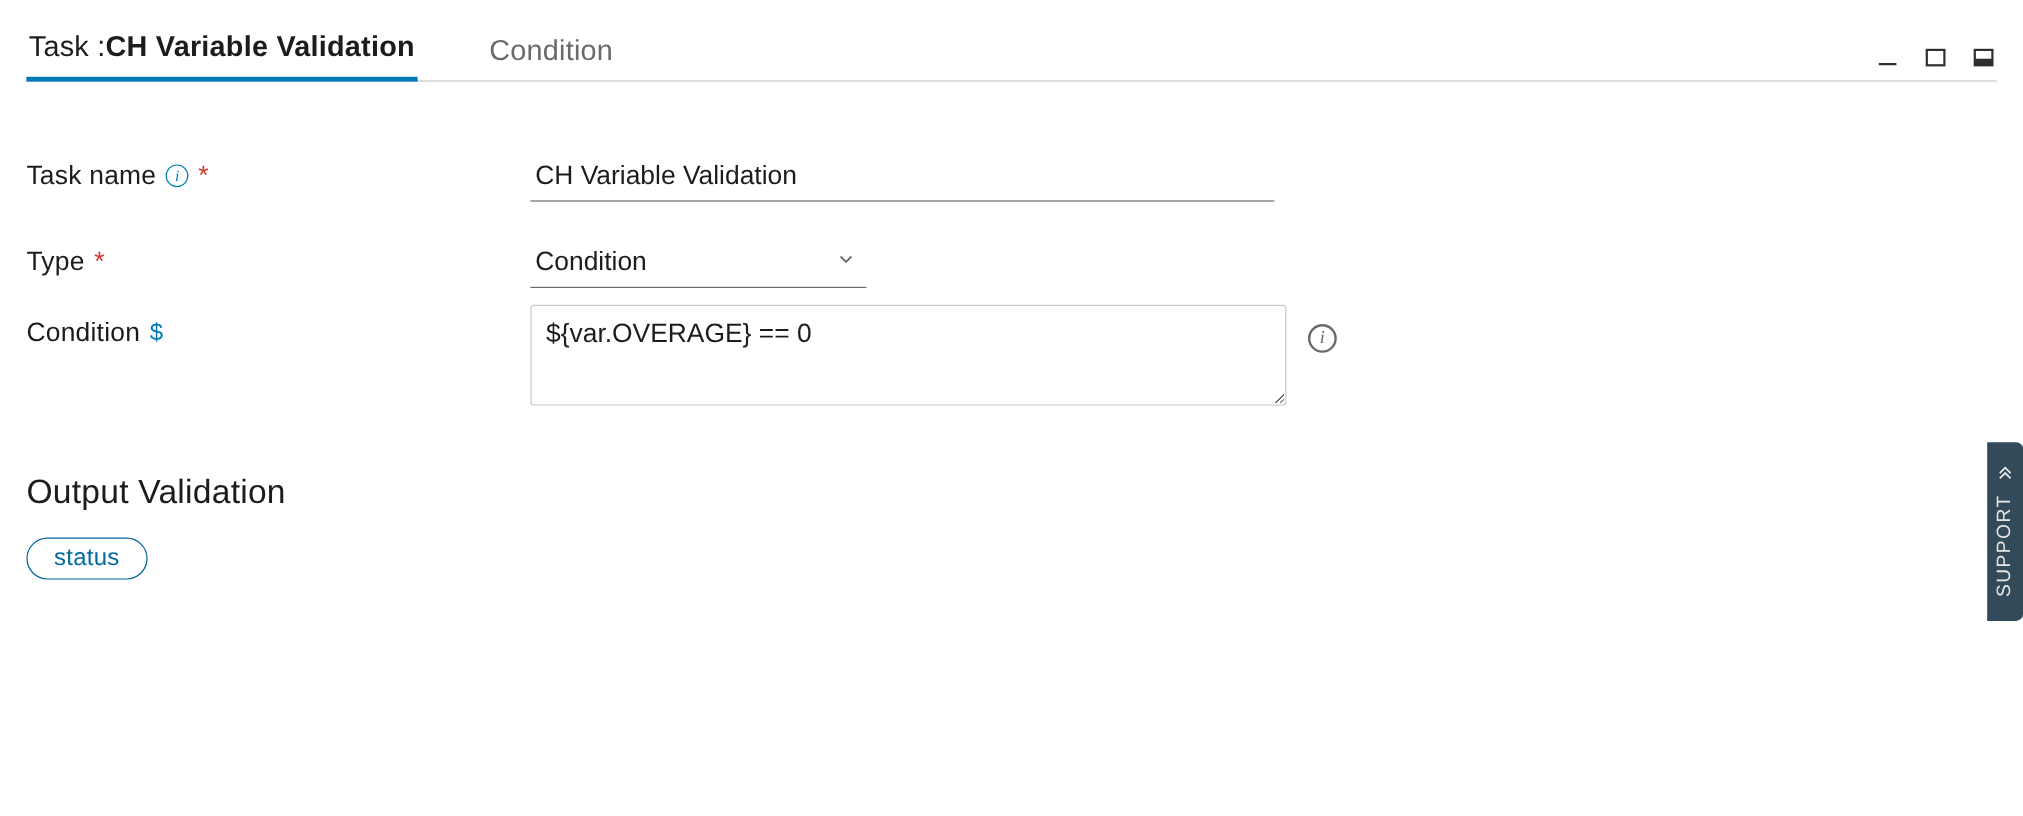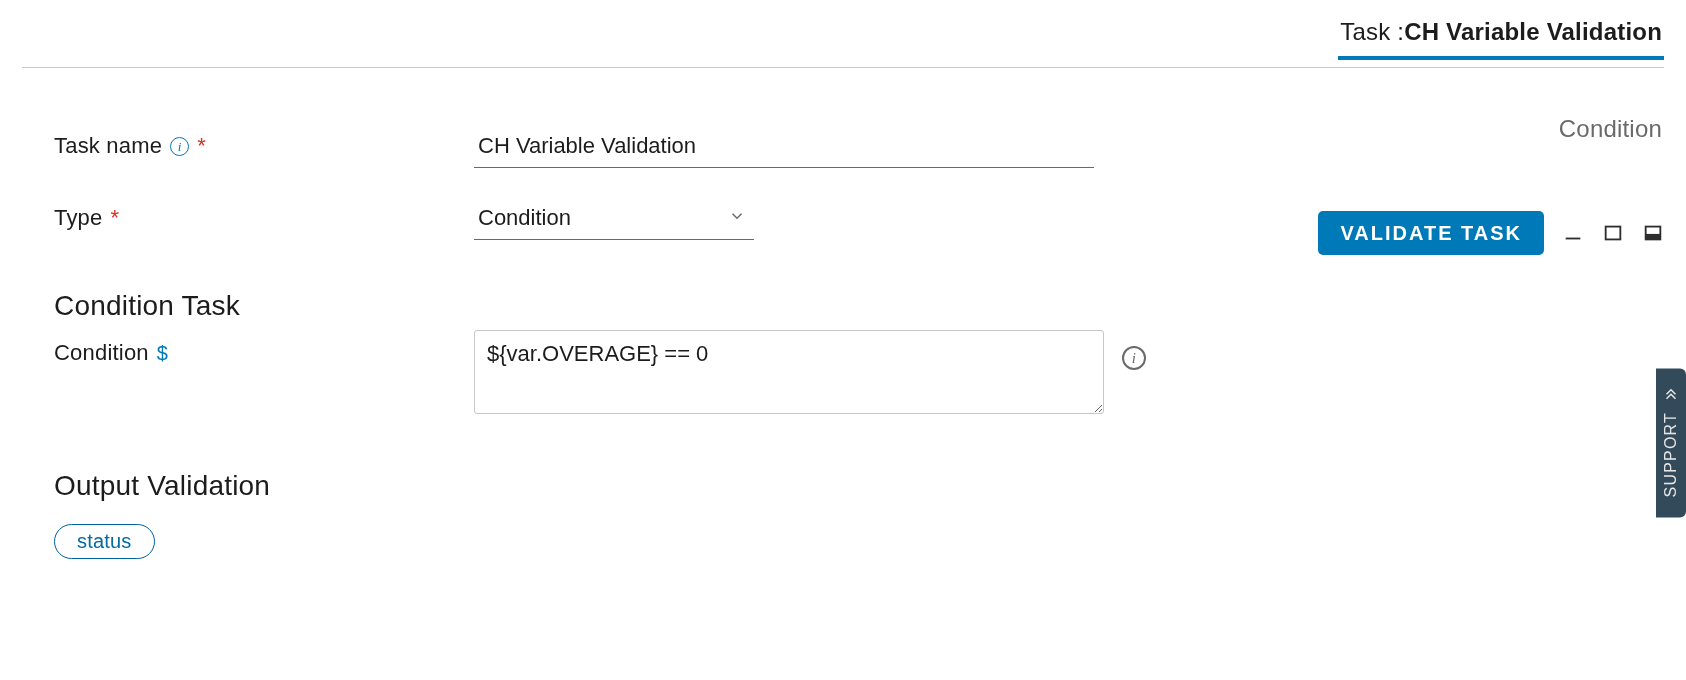--- a/index.html
+++ b/index.html
@@ -20,21 +20,20 @@
     font-family:"Helvetica Neue",Helvetica,Arial,sans-serif;
     color:var(--text);background:var(--bg);letter-spacing:.2px;
     font-size:22px;
   }
   .root{position:relative;padding:20px 22px 0 22px;}
   
   .tabrow{
     display:flex;align-items:flex-end;gap:58px;
     border-bottom:1px solid var(--border-light);
     height:48px;
-    flex-direction:column;
   }
   .tab{
     padding:0 2px 12px 2px;color:var(--muted);cursor:pointer;
     font-size:24px;line-height:1;white-space:nowrap;
   }
   .tab.active{
     color:var(--text);border-bottom:4px solid var(--accent);
     margin-bottom:-1px;
   }
   .tab .prefix{font-weight:400;}
@@ -44,21 +43,21 @@
     padding-bottom:8px;
   }
   .btn-primary{
     background:var(--accent);color:#fff;border:0;border-radius:5px;
     font-size:20px;letter-spacing:2px;font-weight:600;
     padding:12px 22px;line-height:1;cursor:pointer;
   }
   .win-ico{width:22px;height:22px;display:inline-flex;}
   .win-ico svg{width:100%;height:100%;}
   
-  .form{padding-top:42px;margin-left:32px;}
+  .form{padding-top:42px;}
   .row{display:flex;align-items:center;min-height:72px;}
   .label{
     width:420px;flex:0 0 420px;font-size:22px;color:var(--text);
     display:flex;align-items:center;gap:8px;
   }
   .req{color:var(--req);}
   .info{
     width:19px;height:19px;border-radius:50%;
     border:1.4px solid var(--accent);display:inline-flex;
     align-items:center;justify-content:center;color:var(--accent);
@@ -115,21 +114,20 @@
 
 <div class="root">
 
   <div class="tabrow">
     <div class="tab active">
       <span class="prefix">Task :</span><span class="bold">CH Variable Validation</span>
     </div>
     <div class="tab">Condition</div>
 
     <div class="header-actions">
-      <button class="btn-primary">VALIDATE TASK</button>
       <span class="win-ico">
         <svg viewBox="0 0 24 24">
             <line x1="4" y1="18" x2="20" y2="18" stroke="#2e2e2e" stroke-width="2"></line>
           </svg>
       </span>
       <span class="win-ico">
         <svg viewBox="0 0 24 24">
             <rect x="4" y="5" width="16" height="14" fill="none" stroke="#2e2e2e" stroke-width="2"></rect>
           </svg>
       </span>
@@ -161,21 +159,20 @@
       <div class="select-wrap">
         <input class="input-underline select" readonly="" value="Condition" style="">
         <span class="chev">
           <svg width="18" height="18" viewBox="0 0 24 24">
               <polyline points="6 9 12 15 18 9" fill="none" stroke="#6a6a6a" stroke-width="2"></polyline>
             </svg>
         </span>
       </div>
     </div>
 
-    <div class="section-title">Condition Task</div>
 
     <div class="row" style="align-items:flex-start;">
       <div class="label" style="padding-top:10px;">
         <span>Condition</span>
         <span class="dollar">$</span>
       </div>
       <div class="cond-row">
         <textarea class="textarea" style="">${var.OVERAGE} == 0</textarea>
         <span class="info-outline">i</span>
       </div>

